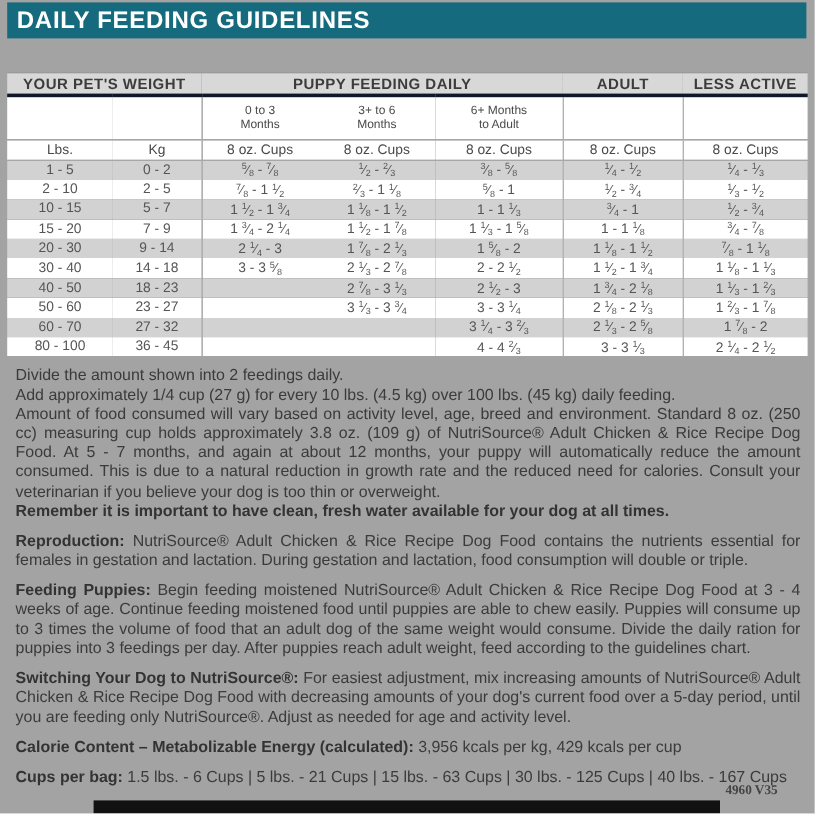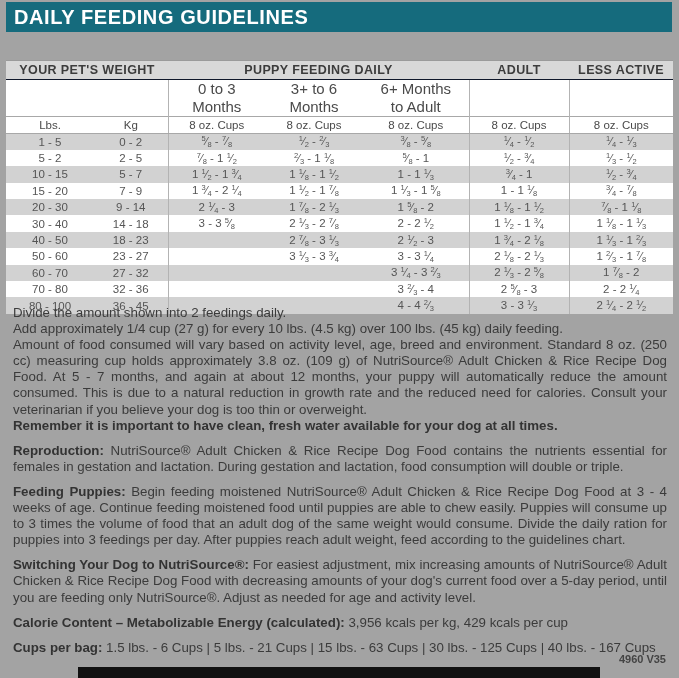--- a/index.html
+++ b/index.html
@@ -14,24 +14,24 @@
   .title-bar span {
     font-size: 20px; font-weight: 700; letter-spacing: .6px; padding-left: 8px;
   }
 
   .table-wrap { position: absolute; top: 60px; left: 6px; right: 6px; }
   table { border-collapse: collapse; width: 100%; table-layout: fixed; border-top: 1px solid #9a9a9a; }
   td, th { padding: 0; text-align: center; font-weight: 400; overflow: hidden; white-space: nowrap; }
 
   tr.group-row th {
     background: #d8d8d8; height: 19px; font-size: 12.5px; font-weight: 700;
-    color: #3c3c3c; letter-spacing: .4px; border-bottom: 1px solid #0f172a;
+    color: #3c3c3c; letter-spacing: .4px; border-bottom: 3px solid #0f172a;
   }
   tr.age-row td {
-    height: 37px; font-size: 15px; color: #4a4a4a; line-height: 1.18;
+    height: 37px; font-size: 10px; color: #4a4a4a; line-height: 1.18;
     white-space: pre-line; vertical-align: middle; background: #fff;
   }
   tr.units-row td {
     height: 17px; font-size: 11.5px; color: #4a4a4a;
     border-top: 1px solid #a8a8a8; border-bottom: 1px solid #a8a8a8; background: #fff;
   }
   tbody tr.data-row td { height: 16.4px; font-size: 11.5px; color: #555; }
   tbody tr.data-row:nth-child(odd) td { background: #d2d2d2; }
   tbody tr.data-row:nth-child(even) td { background: #ffffff; }
   td.sep { border-left: 1px solid #b3b3b3; }
@@ -41,21 +41,21 @@
   .fr sub { font-size: 7.5px; vertical-align: -2px; }
 
   .text-block { position: absolute; top: 305px; left: 13px; right: 12px; }
   .para { font-size: 13.3px; line-height: 16.1px; color: #3b3b3b; }
   .para.gap { margin-top: 9px; }
   .para.justify { text-align: justify; }
   .para.bold { font-weight: 700; color: #333; }
   .para .lead { font-weight: 700; color: #333; }
 
   .version-code {
-    position: absolute; right: 13px; bottom: 13px; font-size: 11px; font-weight: 700; color: #444;
+    position: absolute; right: 31px; bottom: 13px; font-size: 11px; font-weight: 700; color: #444; font-family: Liberation Serif, serif;
   }
   .bottom-bar {
     position: absolute; left: 78px; bottom: 0; width: 522px; height: 11px; background: #111;
   }
 </style>
 </head>
 <body>
 
 <div class="page">
 
@@ -107,21 +107,21 @@
           <tr class="data-row">
             <td>1 - 5</td>
             <td>0 - 2</td>
             <td class="sep"><span class="fr"><sup>5</sup>⁄<sub>8</sub></span> - <span class="fr"><sup>7</sup>⁄<sub>8</sub></span></td>
             <td><span class="fr"><sup>1</sup>⁄<sub>2</sub></span> - <span class="fr"><sup>2</sup>⁄<sub>3</sub></span></td>
             <td><span class="fr"><sup>3</sup>⁄<sub>8</sub></span> - <span class="fr"><sup>5</sup>⁄<sub>8</sub></span></td>
             <td class="sep"><span class="fr"><sup>1</sup>⁄<sub>4</sub></span> - <span class="fr"><sup>1</sup>⁄<sub>2</sub></span></td>
             <td class="sep"><span class="fr"><sup>1</sup>⁄<sub>4</sub></span> - <span class="fr"><sup>1</sup>⁄<sub>3</sub></span></td>
           </tr>
           <tr class="data-row">
-            <td>5 - 2</td>
+            <td>2 - 10</td>
             <td>2 - 5</td>
             <td class="sep"><span class="fr"><sup>7</sup>⁄<sub>8</sub></span> - 1 <span class="fr"><sup>1</sup>⁄<sub>2</sub></span></td>
             <td><span class="fr"><sup>2</sup>⁄<sub>3</sub></span> - 1 <span class="fr"><sup>1</sup>⁄<sub>8</sub></span></td>
             <td><span class="fr"><sup>5</sup>⁄<sub>8</sub></span> - 1</td>
             <td class="sep"><span class="fr"><sup>1</sup>⁄<sub>2</sub></span> - <span class="fr"><sup>3</sup>⁄<sub>4</sub></span></td>
             <td class="sep"><span class="fr"><sup>1</sup>⁄<sub>3</sub></span> - <span class="fr"><sup>1</sup>⁄<sub>2</sub></span></td>
           </tr>
           <tr class="data-row">
             <td>10 - 15</td>
             <td>5 - 7</td>
@@ -177,29 +177,20 @@
             <td class="sep">1 <span class="fr"><sup>2</sup>⁄<sub>3</sub></span> - 1 <span class="fr"><sup>7</sup>⁄<sub>8</sub></span></td>
           </tr>
           <tr class="data-row">
             <td>60 - 70</td>
             <td>27 - 32</td>
             <td class="sep"></td>
             <td></td>
             <td>3 <span class="fr"><sup>1</sup>⁄<sub>4</sub></span> - 3 <span class="fr"><sup>2</sup>⁄<sub>3</sub></span></td>
             <td class="sep">2 <span class="fr"><sup>1</sup>⁄<sub>3</sub></span> - 2 <span class="fr"><sup>5</sup>⁄<sub>8</sub></span></td>
             <td class="sep">1 <span class="fr"><sup>7</sup>⁄<sub>8</sub></span> - 2</td>
-          </tr>
-          <tr class="data-row">
-            <td>70 - 80</td>
-            <td>32 - 36</td>
-            <td class="sep"></td>
-            <td></td>
-            <td>3 <span class="fr"><sup>2</sup>⁄<sub>3</sub></span> - 4</td>
-            <td class="sep">2 <span class="fr"><sup>5</sup>⁄<sub>8</sub></span> - 3</td>
-            <td class="sep">2 - 2 <span class="fr"><sup>1</sup>⁄<sub>4</sub></span></td>
           </tr>
           <tr class="data-row">
             <td>80 - 100</td>
             <td>36 - 45</td>
             <td class="sep"></td>
             <td></td>
             <td>4 - 4 <span class="fr"><sup>2</sup>⁄<sub>3</sub></span></td>
             <td class="sep">3 - 3 <span class="fr"><sup>1</sup>⁄<sub>3</sub></span></td>
             <td class="sep">2 <span class="fr"><sup>1</sup>⁄<sub>4</sub></span> - 2 <span class="fr"><sup>1</sup>⁄<sub>2</sub></span></td>
           </tr>

